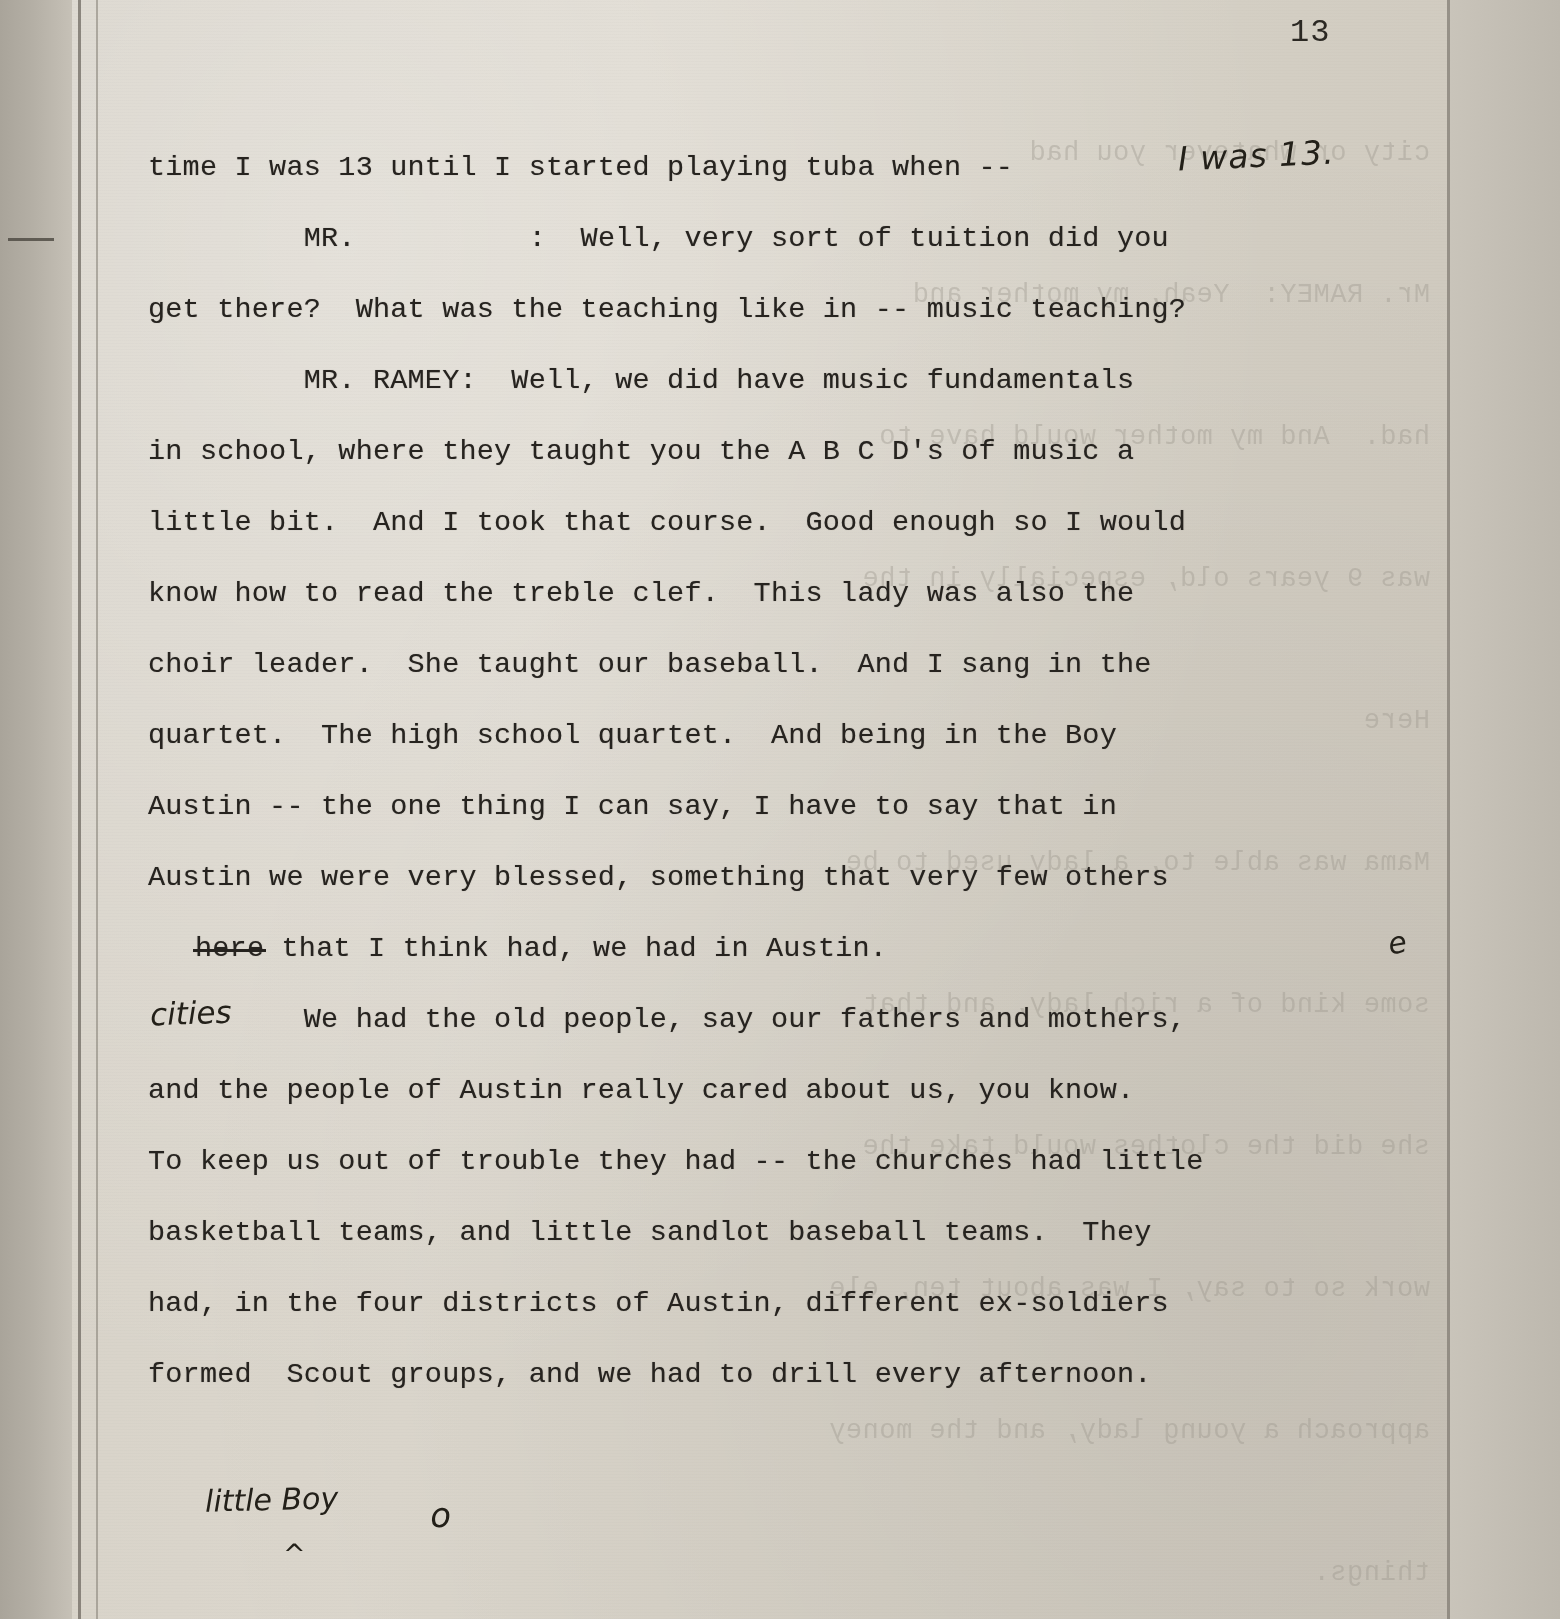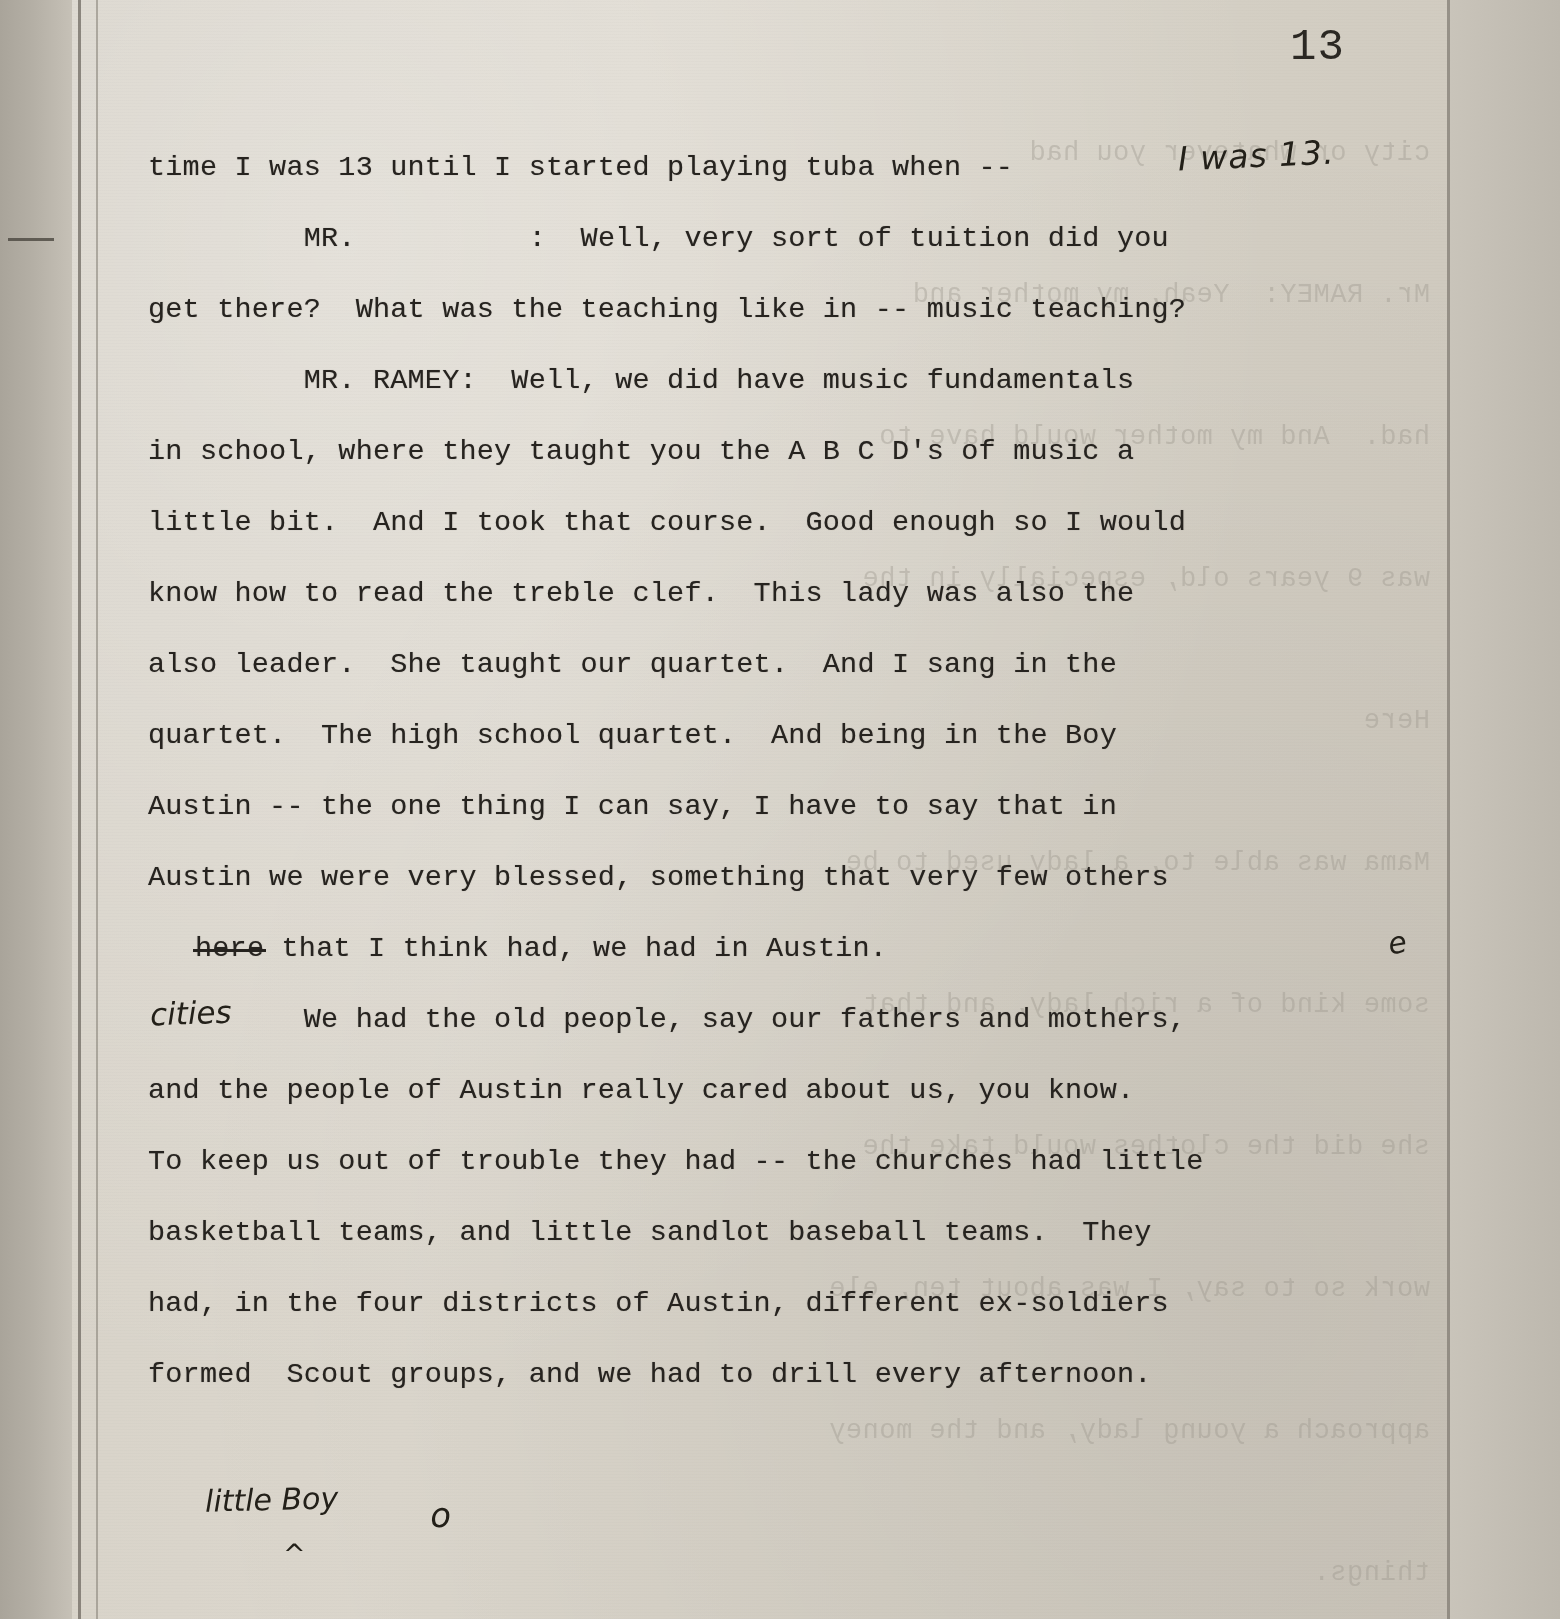--- a/index.html
+++ b/index.html
@@ -74,22 +74,22 @@
     left: 8px; top: 238px;
     width: 46px; height: 3px;
     background: #4a463f;
     opacity: .8;
   }
 
   
   .page-number {
     position: absolute;
     left: 1290px;
-    top: 22px;
-    font-size: 44px;
+    top: 14px;
+    font-size: 32px;
     letter-spacing: 1px;
     color: #2b2823;
   }
 
   
   .ghost {
     position: absolute;
     left: 110px;
     top: 118px;
     width: 1320px;
@@ -230,21 +230,21 @@
 
   <div class="page-number">13</div>
 
   <div class="body-text"><span>time I was 13 until I started playing tuba when --</span>
 <span>         MR.          :  Well, very sort of tuition did you</span>
 <span>get there?  What was the teaching like in -- music teaching?</span>
 <span>         MR. RAMEY:  Well, we did have music fundamentals</span>
 <span>in school, where they taught you the A B C D's of music a</span>
 <span>little bit.  And I took that course.  Good enough so I would</span>
 <span>know how to read the treble clef.  This lady was also the</span>
-<span>also leader.  She taught our quartet.  And I sang in the</span>
+<span>choir leader.  She taught our baseball.  And I sang in the</span>
 <span>quartet.  The high school quartet.  And being in the Boy</span>
 <span>Austin -- the one thing I can say, I have to say that in</span>
 <span>Austin we were very blessed, something that very few others</span>
 <span class="struck">here</span><span> that I think had, we had in Austin.</span>
 <span>         We had the old people, say our fathers and mothers,</span>
 <span>and the people of Austin really cared about us, you know.</span>
 <span>To keep us out of trouble they had -- the churches had little</span>
 <span>basketball teams, and little sandlot baseball teams.  They</span>
 <span>had, in the four districts of Austin, different ex-soldiers</span>
 <span>formed  Scout groups, and we had to drill every afternoon.</span></div>

